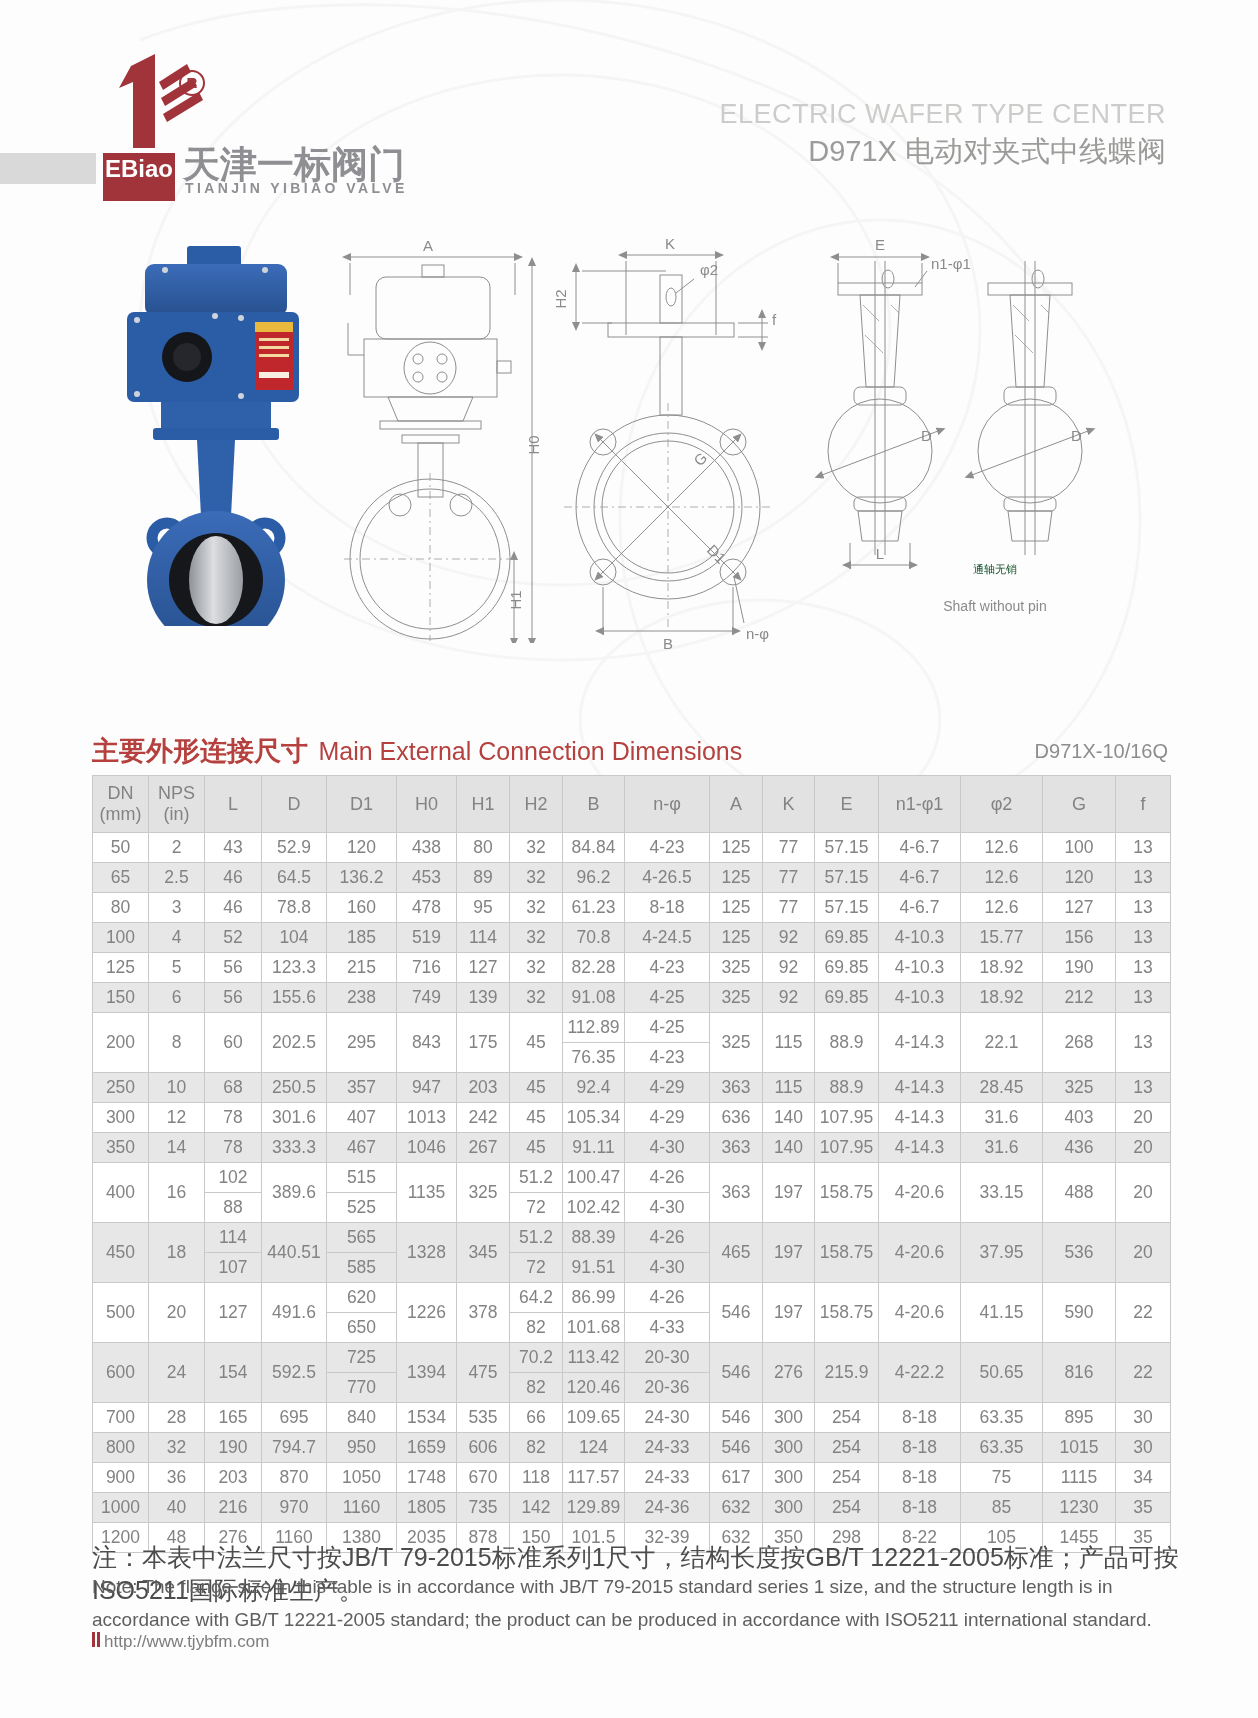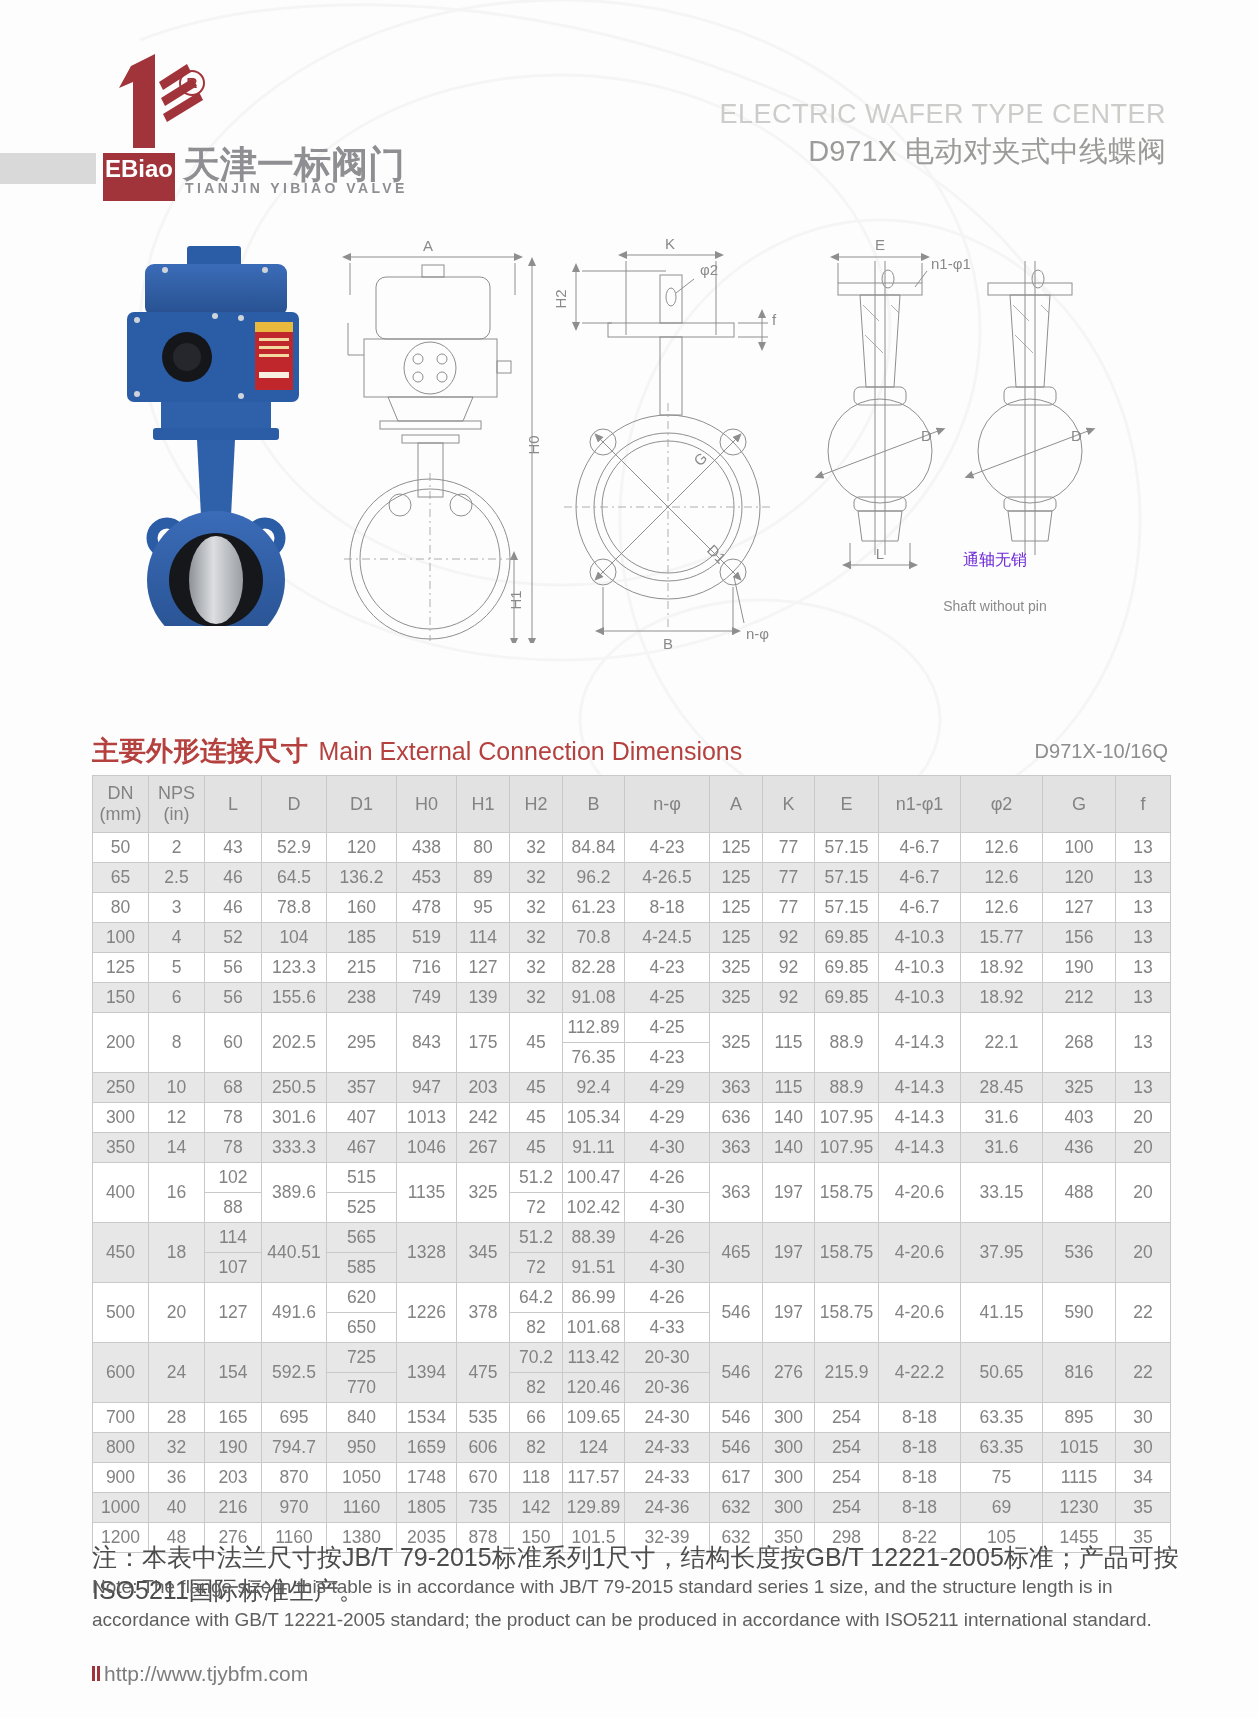--- a/index.html
+++ b/index.html
@@ -19,41 +19,41 @@
   .company-en { position:absolute; left:82px; top:128px; font-size:14px; font-weight:bold; letter-spacing:3.4px; color:#8f8f93; white-space:nowrap; }
   .titles { position:absolute; right:92px; top:100px; text-align:right; }
   .title-en { font-size:27px; line-height:29px; color:#ccccca; letter-spacing:.5px; }
   .title-model { font-size:29px; color:#9b9b99; margin-top:3px; font-weight:500; }
 
   
   .draw { position:absolute; }
   .dline { stroke:#8e8e8e; stroke-width:1; fill:none; }
   .dthin { stroke:#9a9a9a; stroke-width:.8; fill:none; }
   .dlabel { fill:#8a8a8a; font-size:15px; }
-  .caption-cn { position:absolute; left:925px; top:550px; width:140px; text-align:center; font-size:16px; color:#6d28d9; }
+  .caption-cn { position:absolute; left:925px; top:562px; width:140px; text-align:center; font-size:11px; color:#14532d; }
   .caption-en { position:absolute; left:905px; top:598px; width:180px; text-align:center; font-size:14px; color:#8a8a8a; }
 
   
   .section-title { position:absolute; left:92px; top:733px; white-space:nowrap; }
   .section-title .cn { font-size:27px; font-weight:bold; color:#b5413f; }
   .section-title .en { font-size:25px; color:#b5413f; margin-left:6px; }
   .model-code { position:absolute; right:90px; top:740px; font-size:20px; color:#8d8d8d; }
 
   
   .tbl-wrap { position:absolute; left:92px; top:775px; }
   table.dims { border-collapse:collapse; table-layout:fixed; width:1078px; font-size:17.5px; color:#838383; background:#fff; }
   table.dims th, table.dims td { border:1px solid #c9c9c9; text-align:center; padding:0; font-weight:normal; }
   table.dims th { background:#e2e2e2; height:56px; font-size:18px; line-height:21px; }
   table.dims td { height:29px; }
   table.dims tr.shaded td { background:#e7e7e7; }
 
   
   .note-cn { position:absolute; left:92px; top:1541px; width:1090px; font-size:25px; color:#4c4c4c; }
   .note-en { position:absolute; left:92px; top:1570px; width:1084px; font-size:19px; line-height:33px; color:#5f5f5f; }
-  .footer { position:absolute; left:92px; top:1632px; font-size:21px; color:#7d7d7d;margin-top:30px; }
+  .footer { position:absolute; left:92px; top:1632px; font-size:17px; color:#7d7d7d; }
   .footer .bars { display:inline-block; width:8px; height:15px; margin-right:4px;
     background:linear-gradient(to right,#a0343a 3px,transparent 3px,transparent 5px,#a0343a 5px,#a0343a 8px); }
   .footer a { color:#7d7d7d; text-decoration:none; }
 </style>
 </head>
 <body>
 
 <div class="page">
 
   <svg class="watermark" width="1258" height="1718">
@@ -700,21 +700,21 @@
             <td>1160</td>
             <td>1805</td>
             <td>735</td>
             <td>142</td>
             <td>129.89</td>
             <td>24-36</td>
             <td>632</td>
             <td>300</td>
             <td>254</td>
             <td>8-18</td>
-            <td>69</td>
+            <td>85</td>
             <td>1230</td>
             <td>35</td>
           </tr>
           <tr>
             <td>1200</td>
             <td>48</td>
             <td>276</td>
             <td>1160</td>
             <td>1380</td>
             <td>2035</td>

